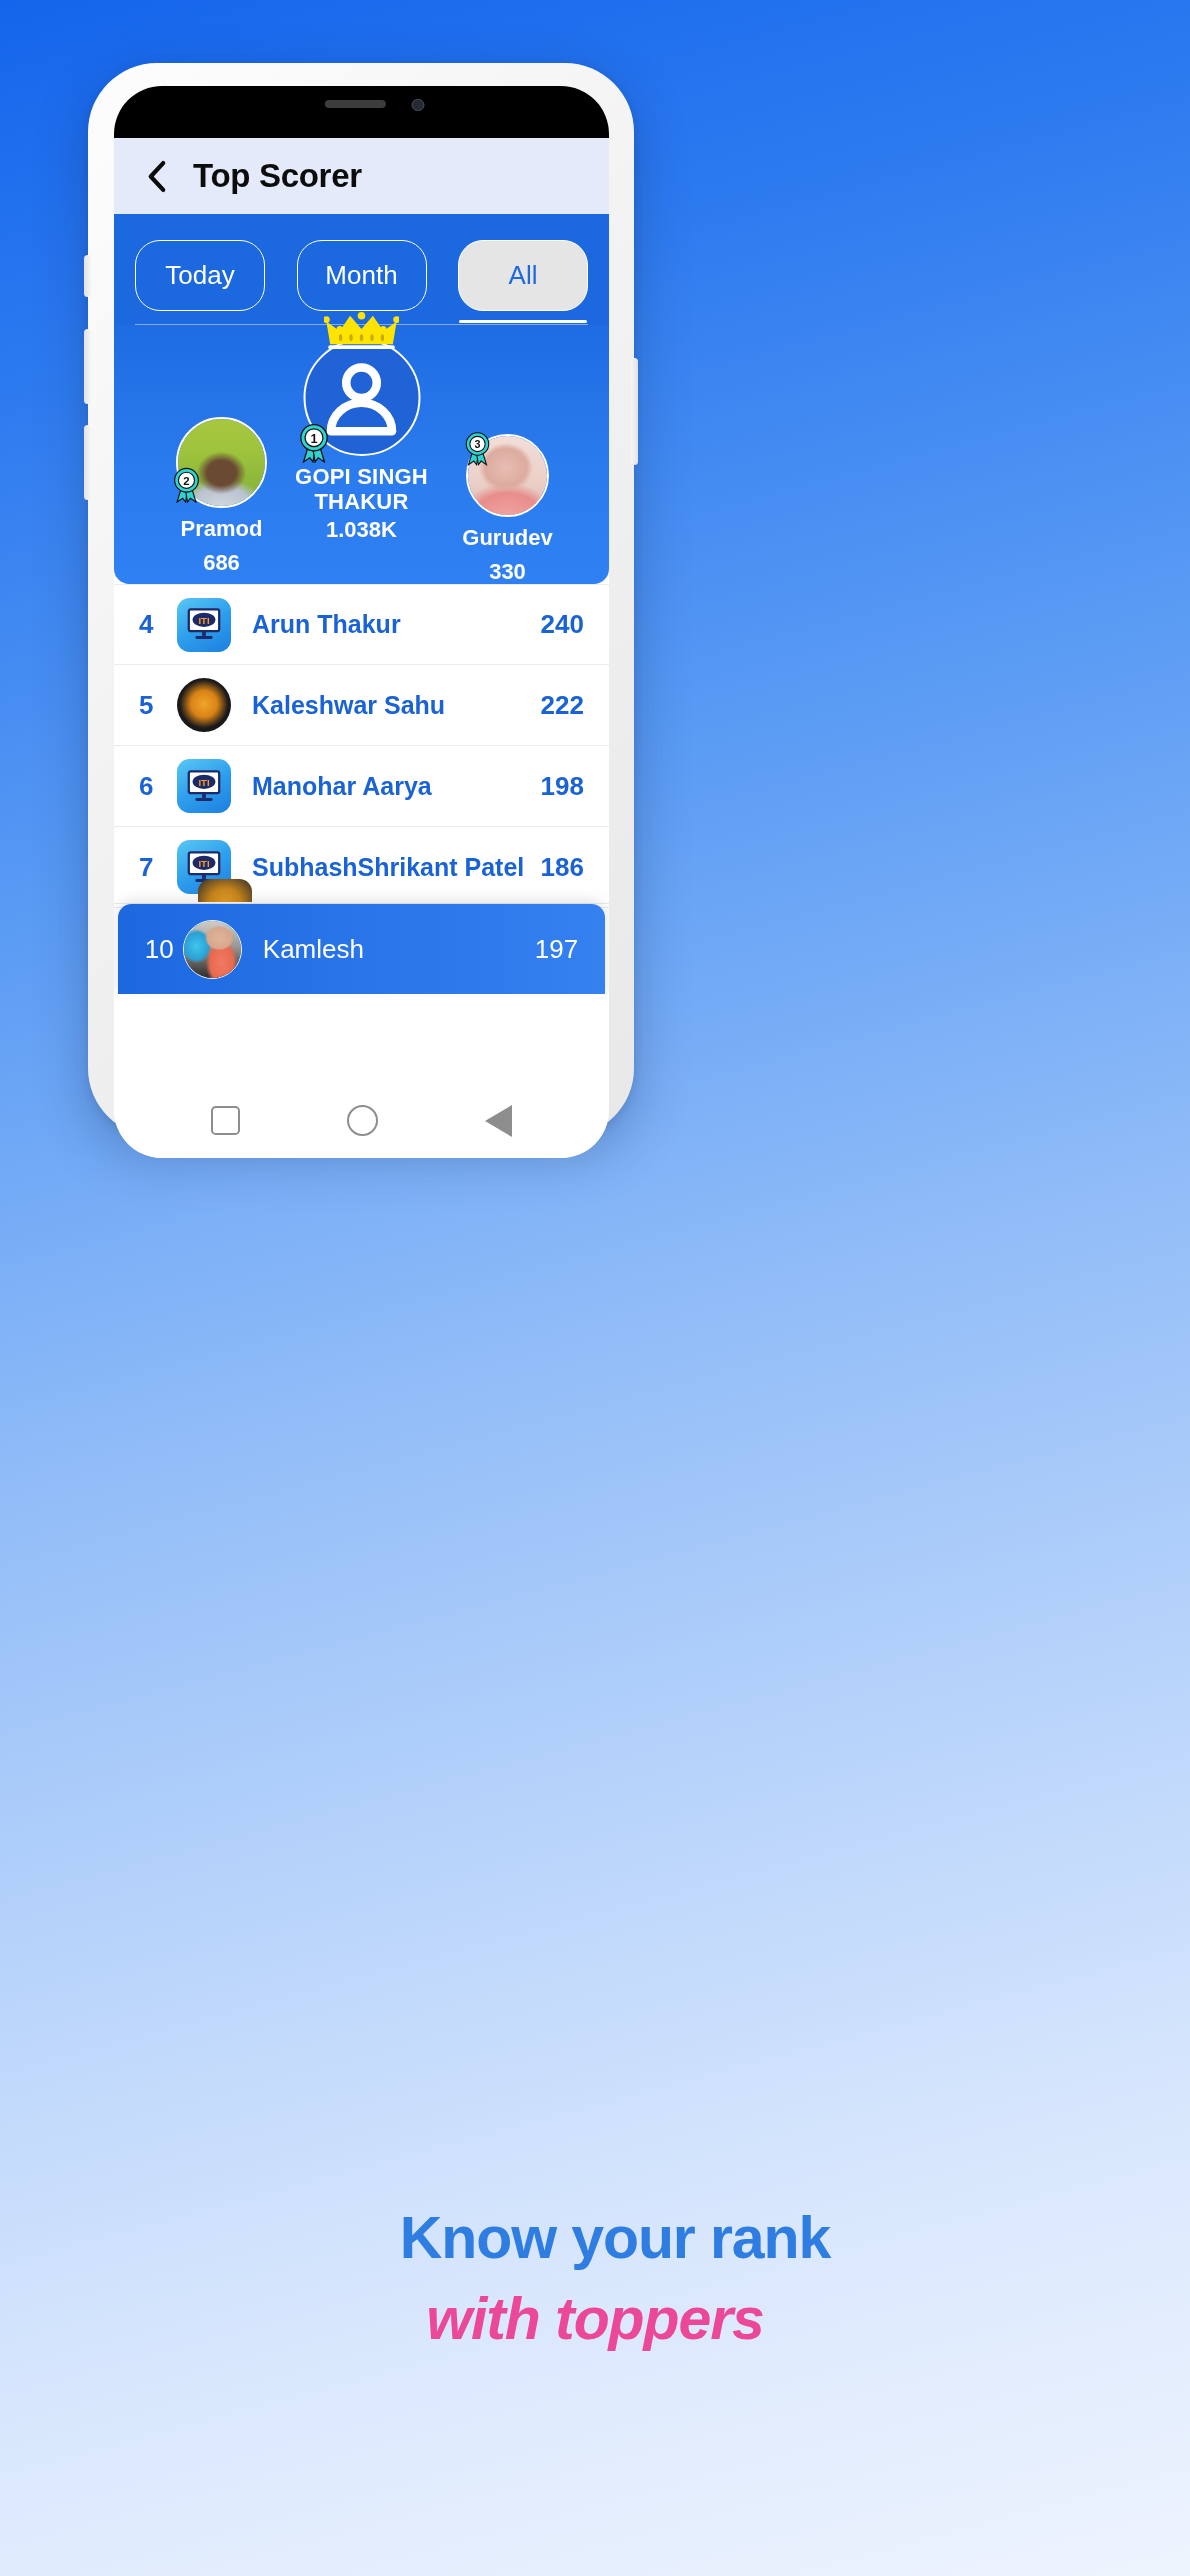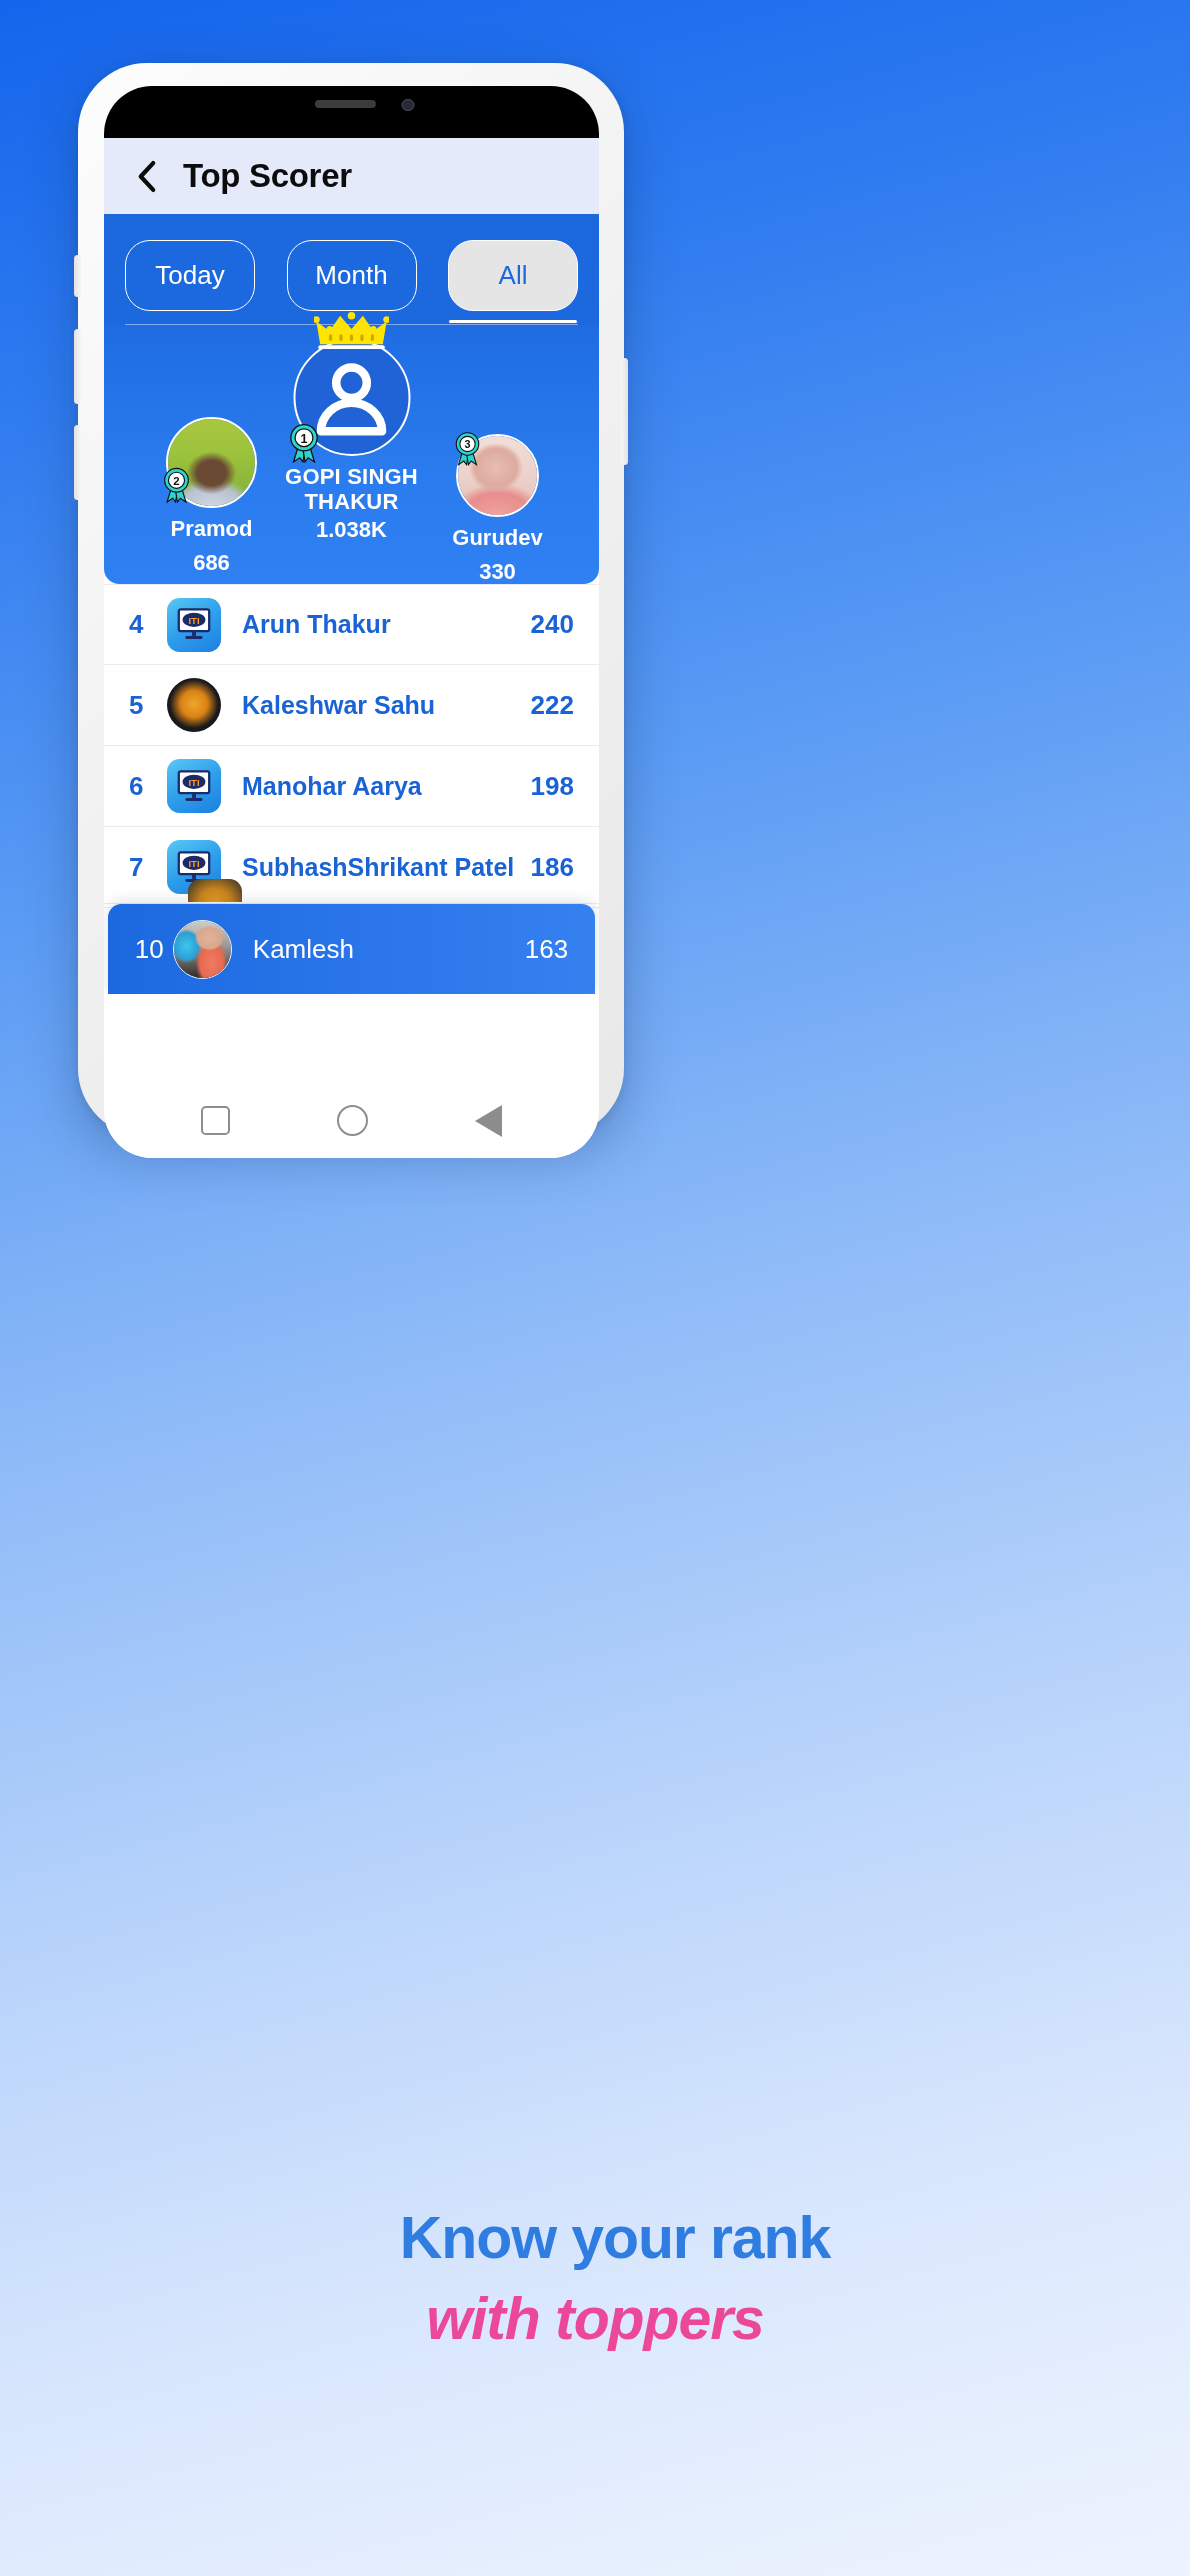--- a/index.html
+++ b/index.html
@@ -19,21 +19,21 @@
       #92bdf8 52%,
       #bcd6fb 70%,
       #d9e7fd 84%,
       #eef4fe 100%);
     position: relative;
   }
 
   
   .phone-frame {
     position: absolute;
-    left: 78px;
+    left: 88px;
     top: 63px;
     width: 546px;
     height: 1074px;
     background: linear-gradient(135deg, #fdfdfd 0%, #f2f2f2 45%, #e8e8e8 100%);
     border-radius: 69px;
     box-shadow: 0 17px 53px rgba(10,40,90,0.30), 0 2.9px 9.6px rgba(0,0,0,0.10);
   }
   .phone-btn {
     position: absolute;
     left: -3.8px;
@@ -600,21 +600,21 @@
       <div class="partial-row">
         <div class="partial-avatar"></div>
       </div>
 
       <div class="sticky-row">
         <div class="rank">10</div>
         <div class="row-avatar">
           <div class="photo-kamlesh"></div>
         </div>
         <div class="row-name">Kamlesh</div>
-        <div class="row-score">163</div>
+        <div class="row-score">197</div>
       </div>
     </div>
 
     <div class="nav-bar">
       <div class="nav-sq"></div>
       <div class="nav-circle"></div>
       <div class="nav-tri"></div>
     </div>
 
   </div>

